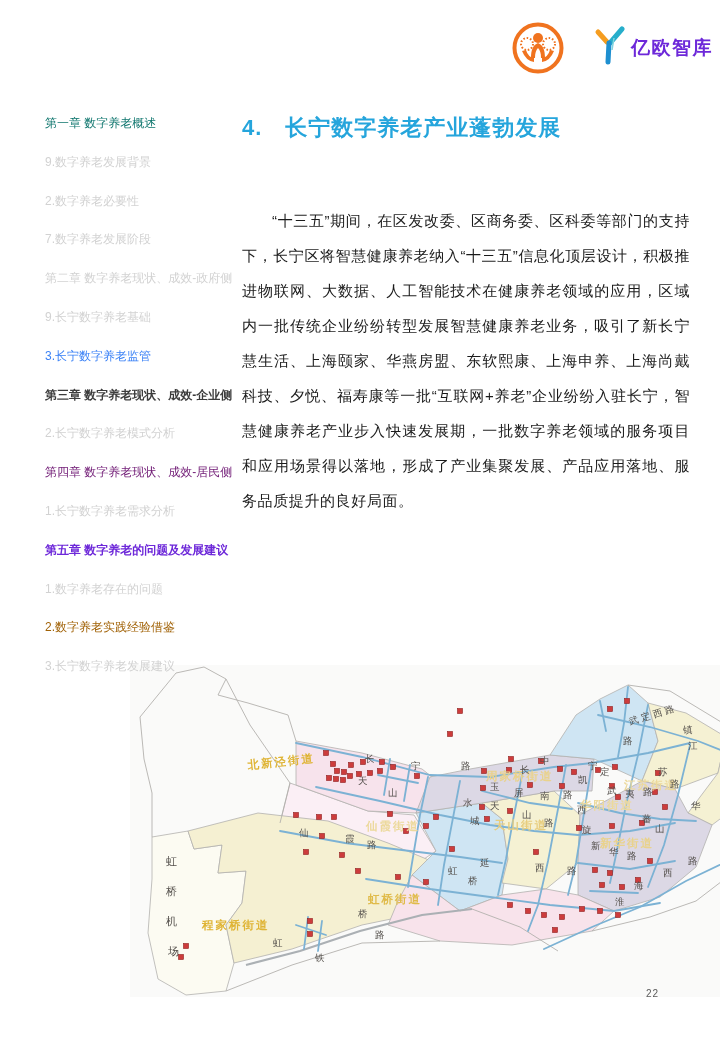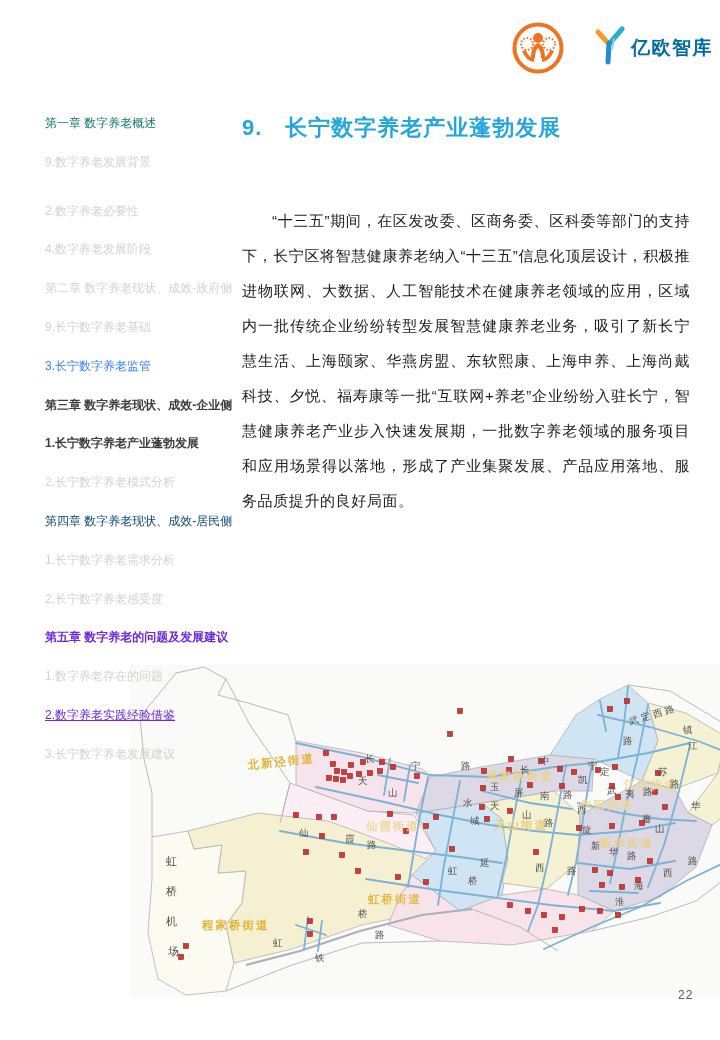--- a/index.html
+++ b/index.html
@@ -21,22 +21,22 @@
               letter-spacing:1px;z-index:2;}
   .body-paragraph{position:absolute;left:242px;top:203px;width:448px;margin:0;font-size:15px;
                   line-height:35px;color:#1b1b1b;text-align:justify;text-indent:2em;
                   letter-spacing:0.6px;z-index:2;}
 
   
   .district-map{position:absolute;left:90px;top:649px;width:626px;height:332px;
                 background:#fafaf9;z-index:1;}
   .district-map svg{display:block;width:100%;height:100%;}
 
-  .page-number{position:absolute;left:646px;top:988px;font-size:12px;color:#5a5a5a;
-               letter-spacing:1px;z-index:2;margin-left:32px;}
+  .page-number{position:absolute;left:646px;top:988px;font-size:10px;color:#5a5a5a;
+               letter-spacing:1px;z-index:2;}
 </style>
 </head>
 <body>
 
 <div class="page">
 
   <div>
     <div class="logo-civil">
       <svg viewBox="0 0 54 54">
         <circle cx="27" cy="27" r="23.5" fill="none" stroke="#f0731f" stroke-width="4"></circle>
@@ -50,46 +50,44 @@
     </div>
     <div class="logo-yiou">
       <span>
         <svg width="34" height="40" viewBox="0 0 34 40">
           <path d="M5,6 L14,16" stroke="#f59d20" stroke-width="5" stroke-linecap="round" fill="none"></path>
           <path d="M29,3 L17,17" stroke="#27aecb" stroke-width="5" stroke-linecap="round" fill="none"></path>
           <path d="M16,17 L15,36" stroke="#1e8fd0" stroke-width="5" stroke-linecap="round" fill="none"></path>
           <path d="M21,12 L19,24" stroke="#7fd4e0" stroke-width="1.5" fill="none"></path>
         </svg>
       </span>
-      <span class="brand-text" style="color: #0369a1;">亿欧智库</span>
+      <span class="brand-text" style="color: #6d28d9;">亿欧智库</span>
     </div>
   </div>
 
   <nav class="sidebar">
       <div class="sb-item" style="color: #0f766e;">第一章 数字养老概述</div>
       <div class="sb-item" style="color: rgb(210, 210, 210);">9.数字养老发展背景</div>
-      <div class="sb-item" style="color: rgb(210, 210, 210); margin-top: 10px;">2.数字养老必要性</div>
-      <div class="sb-item" style="color: rgb(210, 210, 210);">4.数字养老发展阶段</div>
+      <div class="sb-item" style="color: rgb(210, 210, 210);">2.数字养老必要性</div>
+      <div class="sb-item" style="color: rgb(210, 210, 210);">7.数字养老发展阶段</div>
       <div class="sb-item" style="color: rgb(210, 210, 210);">第二章 数字养老现状、成效-政府侧</div>
       <div class="sb-item" style="color: rgb(210, 210, 210);">9.长宁数字养老基础</div>
       <div class="sb-item" style="color: #3b82f6;">3.长宁数字养老监管</div>
       <div class="sb-item active" style="color: rgb(60, 60, 60);">第三章 数字养老现状、成效-企业侧</div>
-      <div class="sb-item active" style="color: rgb(60, 60, 60);">1.长宁数字养老产业蓬勃发展</div>
       <div class="sb-item" style="color: rgb(210, 210, 210);">2.长宁数字养老模式分析</div>
-      <div class="sb-item" style="color: #0c4a6e;">第四章 数字养老现状、成效-居民侧</div>
+      <div class="sb-item" style="color: #701a75;">第四章 数字养老现状、成效-居民侧</div>
       <div class="sb-item" style="color: rgb(210, 210, 210);">1.长宁数字养老需求分析</div>
-      <div class="sb-item" style="color: rgb(210, 210, 210);">2.长宁数字养老感受度</div>
       <div class="sb-item" style="color: #6d28d9; font-weight: bold;">第五章 数字养老的问题及发展建议</div>
       <div class="sb-item" style="color: rgb(210, 210, 210);">1.数字养老存在的问题</div>
-      <div class="sb-item" style="color: #6d28d9; text-decoration: underline;">2.数字养老实践经验借鉴</div>
+      <div class="sb-item" style="color: #a16207;">2.数字养老实践经验借鉴</div>
       <div class="sb-item" style="color: rgb(210, 210, 210);">3.长宁数字养老发展建议</div>
     </nav>
 
   <main>
-    <h1 class="page-title" style="color: rgb(37, 165, 220);">9.　长宁数字养老产业蓬勃发展</h1>
+    <h1 class="page-title" style="color: rgb(37, 165, 220);">4.　长宁数字养老产业蓬勃发展</h1>
     <p class="body-paragraph">“十三五”期间，在区发改委、区商务委、区科委等部门的支持下，长宁区将智慧健康养老纳入“十三五”信息化顶层设计，积极推进物联网、大数据、人工智能技术在健康养老领域的应用，区域内一批传统企业纷纷转型发展智慧健康养老业务，吸引了新长宁慧生活、上海颐家、华燕房盟、东软熙康、上海申养、上海尚戴科技、夕悦、福寿康等一批“互联网+养老”企业纷纷入驻长宁，智慧健康养老产业步入快速发展期，一批数字养老领域的服务项目和应用场景得以落地，形成了产业集聚发展、产品应用落地、服务品质提升的良好局面。</p>
 
     <figure class="district-map">
       <svg viewBox="0 0 626 332">
           <path d="M22,172 L58,166 L64,184 L92,180 L88,208 L116,206 L112,238 L96,260 L104,298 L96,326 L56,330 L28,314 L18,268 L22,214 Z" fill="#fcfbf2" stroke="#b3b1ae" stroke-width="0.8"></path>
           <path d="M160,118 L238,146 L284,150 L306,186 L270,210 L232,222 L196,196 L150,158 Z" fill="#fbeff5" stroke="#b3b1ae" stroke-width="0.8"></path>
           <path d="M58,166 L128,148 L198,156 L258,178 L330,208 L346,230 L300,246 L232,260 L162,284 L104,298 L96,260 L112,238 L116,206 L88,208 L92,180 L64,184 Z" fill="#f5f0d2" stroke="#b3b1ae" stroke-width="0.8"></path>
           <path d="M166,76 L232,88 L292,104 L302,112 L286,148 L238,146 L166,120 Z" fill="#f7e3ec" stroke="#b3b1ae" stroke-width="0.8"></path>
           <path d="M286,148 L352,138 L372,154 L378,194 L372,230 L330,246 L306,228 L282,210 L306,186 Z" fill="#cfe5f3" stroke="#b3b1ae" stroke-width="0.8"></path>
           <path d="M352,138 L424,126 L450,150 L448,198 L416,224 L372,218 L378,194 L372,154 Z" fill="#f5f1d3" stroke="#b3b1ae" stroke-width="0.8"></path>

